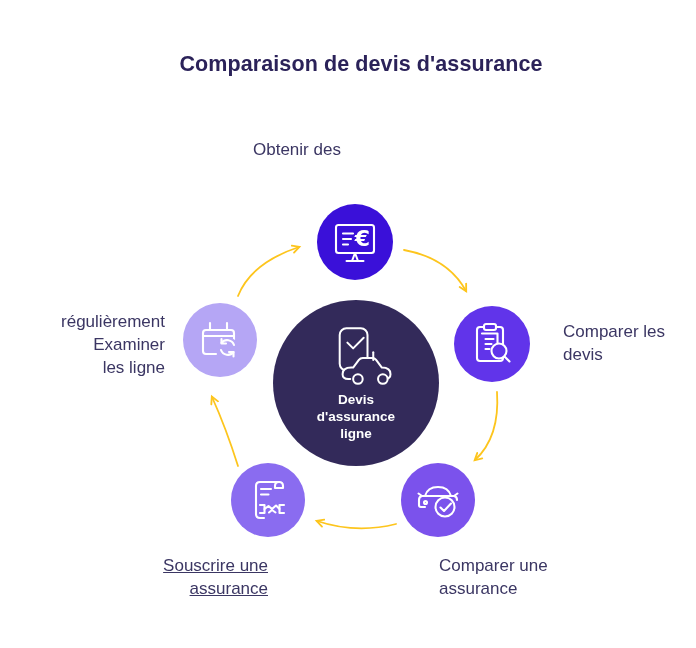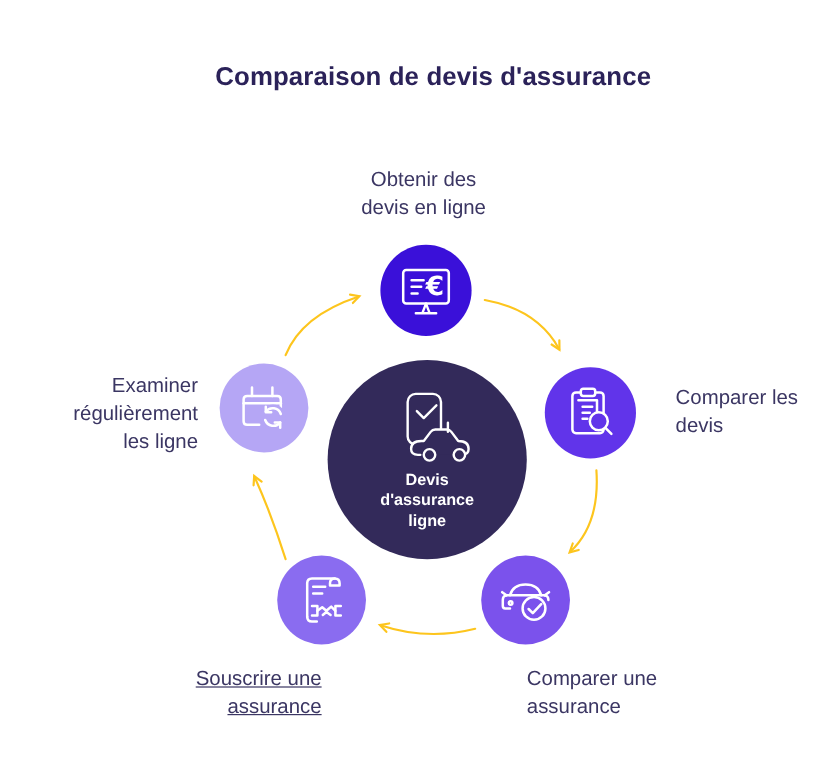--- a/index.html
+++ b/index.html
@@ -8,21 +8,21 @@
     font-family:"Liberation Sans","DejaVu Sans",sans-serif;
   }
   .title{
     position:absolute;top:52px;left:0;width:100%;text-align:center;
     font-size:21.5px;font-weight:700;color:#2b2259;letter-spacing:.1px;margin-left:13px;
   }
   .lbl{
     position:absolute;font-size:17px;line-height:23px;color:#3b3663;white-space:nowrap;
   }
   .lbl span{display:block;}
-  .lbl.center{text-align:center;}
+  .lbl.center{}
   .lbl.right{text-align:right;}
   .node{
     position:absolute;border-radius:50%;display:flex;align-items:center;justify-content:center;
   }
   .node svg{display:block;}
   .hub{
     position:absolute;left:273px;top:300px;width:166px;height:166px;border-radius:50%;
     background:#332a5a;display:flex;flex-direction:column;align-items:center;justify-content:center;
   }
   .hub-text{
@@ -76,21 +76,20 @@
   <div class="node" style="left: 317px; top: 204px; width: 76px; height: 76px; background-color: rgb(58, 16, 217);">
     <svg class="icon" width="48" height="48" viewBox="0 0 48 48">
       <rect x="5" y="7" width="38" height="28" rx="2.5"></rect>
       <path d="M12,15.5 h10 M12,21 h8 M12,26.5 h5"></path>
       <path d="M21,43 l3,-8 M27,43 l-3,-8 M15.5,43 h17" stroke-width="2"></path>
       <text x="31.5" y="28" text-anchor="middle" font-size="22" font-weight="600" fill="#ffffff" stroke="none" font-family="'DejaVu Sans',sans-serif">€</text>
     </svg>
   </div>
   <div class="lbl center" style="left:253px;top:138px;width:200px;">
     <span>Obtenir des</span>
-    <span>devis en ligne</span>
   </div>
 
   <div class="node" style="left: 454px; top: 306px; width: 76px; height: 76px; background-color: rgb(97, 52, 234);">
     <svg class="icon" width="48" height="48" viewBox="0 0 48 48">
       <rect x="9" y="7" width="26" height="34" rx="3"></rect>
       <rect x="16" y="4" width="12" height="6" rx="2" fill="#6134ea"></rect>
       <path d="M14,13.5 h15.5 v14"></path>
       <path d="M17.5,19 h8 M17.5,24 h6 M17.5,29 h4"></path>
       <circle cx="31" cy="31" r="7.5" fill="#6134ea"></circle>
       <path d="M36.5,36.5 l5,5"></path>
@@ -140,18 +139,18 @@
       <path d="M7,20 h31"></path>
       <path d="M14,7 v7 M31,7 v7"></path>
       <circle cx="31.5" cy="31.5" r="10.5" fill="#b5a6f5" stroke="none"></circle>
       <path d="M38,29 a7.2,7.2 0 0 0 -12.5,-2"></path>
       <path d="M25.5,23 v4.5 h4.5"></path>
       <path d="M25,34 a7.2,7.2 0 0 0 12.5,2"></path>
       <path d="M37.5,40.5 v-4.5 h-4.5"></path>
     </svg>
   </div>
   <div class="lbl right" style="right:531px;top:310px;">
+    <span>régulièrement</span>
     <span>Examiner</span>
-    <span>régulièrement</span>
     <span>les ligne</span>
   </div>
 
 </div>
 
 </body></html>

